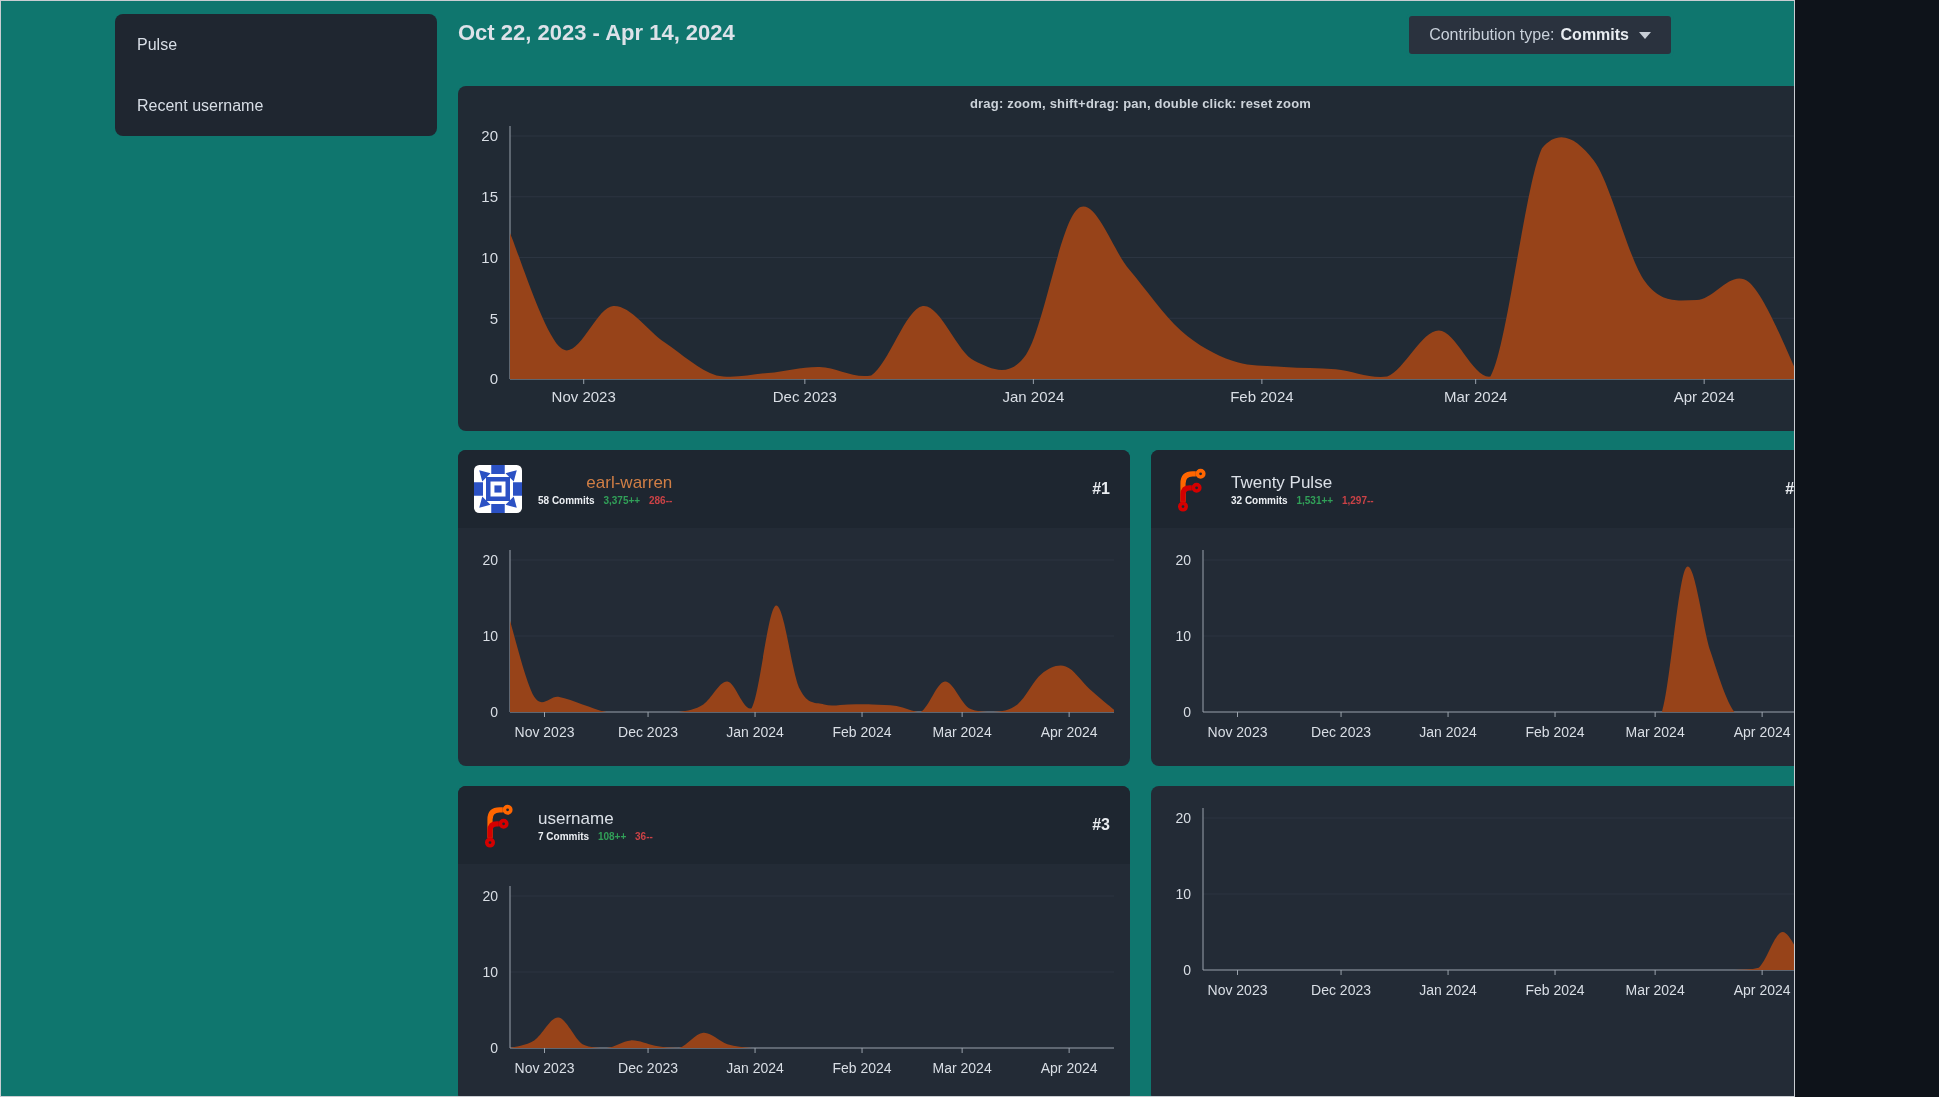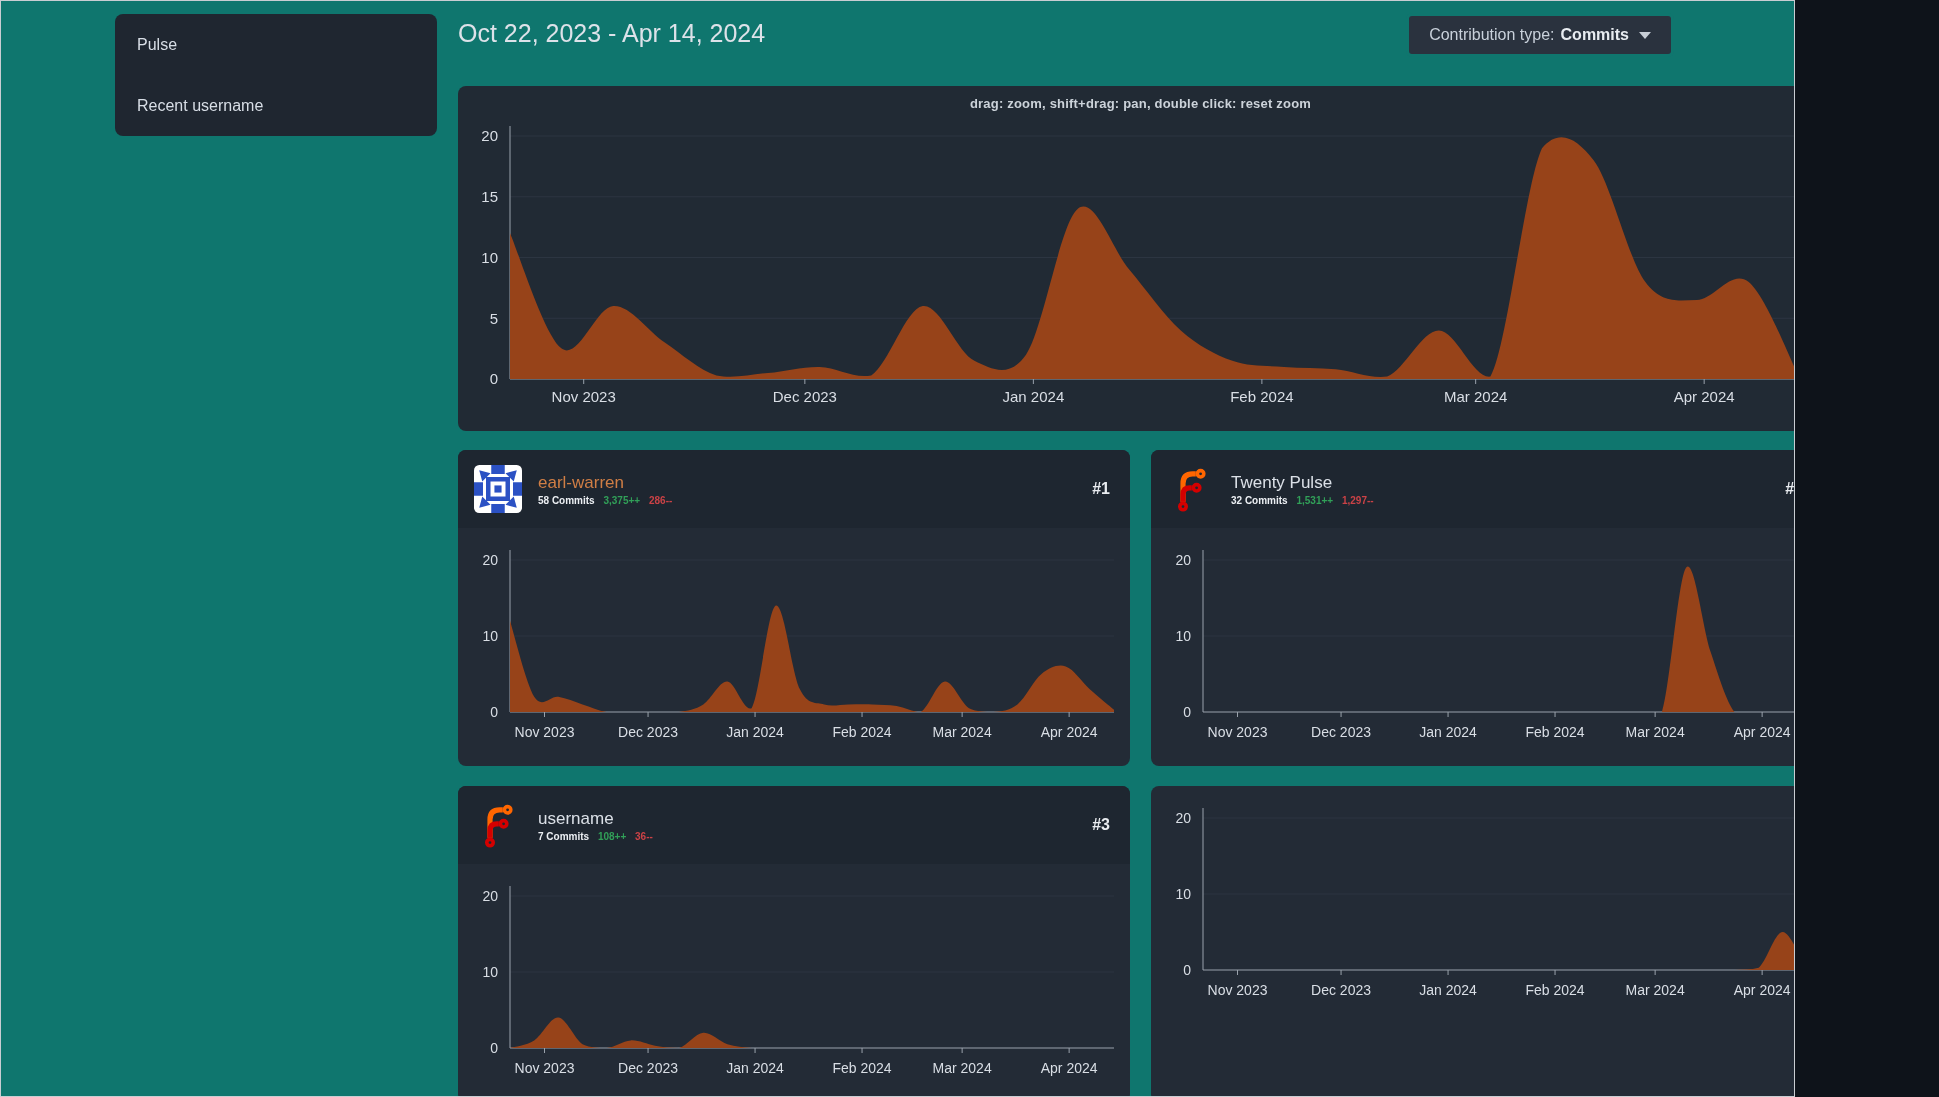--- a/index.html
+++ b/index.html
@@ -7,38 +7,38 @@
         font-family:"Liberation Sans",sans-serif;-webkit-font-smoothing:antialiased;}
   .frame{position:absolute;inset:0;border:1px solid #c9cdd2;pointer-events:none;z-index:50;}
 
   
   .side-menu{position:absolute;left:115px;top:14px;width:322px;border-radius:8px;overflow:hidden;}
   .menu-item{height:61px;display:flex;align-items:center;padding-left:22px;background:#1f2630;
              color:#d8dee6;font-size:16px;cursor:pointer;}
   .menu-item.active{background:#2b333e;}
 
   
-  .date-range{position:absolute;left:458px;top:16px;margin:0;font-size:25px;font-weight:400;
+  .date-range{position:absolute;left:458px;top:16px;margin:0;font-size:22px;font-weight:700;
               color:#dde2e9;line-height:34px;}
   .ctype{position:absolute;top:13px;right:121px;height:44px;display:flex;align-items:center;
          background:#2a323e;border:3px solid #0f766e;border-radius:6px;padding:0 20px;
          color:#c9d1db;font-size:16px;font-family:inherit;cursor:pointer;}
   .ctype b{color:#e8ecf1;margin-left:6px;}
   .caret{display:inline-block;width:0;height:0;margin-left:10px;border-left:6px solid transparent;
          border-right:6px solid transparent;border-top:7px solid #c7ced6;}
 
   
   .main-card{position:absolute;left:458px;top:86px;width:1365px;height:345px;background:#212a34;
              border-radius:8px;}
   .hint{position:absolute;top:10px;left:0;right:0;text-align:center;font-size:13px;font-weight:bold;
         color:#ccd3da;letter-spacing:.2px;}
   .main-card svg{position:absolute;left:0;top:0;}
 
   .card{position:absolute;width:672px;height:316px;background:#232b36;border-radius:8px;overflow:hidden;}
-  .card.p1{left:458px;top:450px;} .card.p2{left:1151px;top:450px;}
+  .card.p1{left:458px;top:450px;text-align:right;} .card.p2{left:1151px;top:450px;}
   .card.p3{left:458px;top:786px;} .card.p4{left:1151px;top:786px;}
   .card header{height:78px;background:#1e2630;display:flex;align-items:center;
                padding:0 20px 0 16px;box-sizing:border-box;gap:16px;}
   .avatar{width:48px;height:48px;flex:0 0 48px;}
   .avatar svg{width:48px;height:48px;display:block;}
   .meta{display:flex;flex-direction:column;justify-content:center;gap:2px;}
   .name{font-size:17px;color:#dbe0e7;text-decoration:none;line-height:21px;}
   .name.link{color:#d07e45;}
   .stats{font-size:10px;font-weight:bold;color:#eceff3;}
   .stats .add{color:#31a058;margin-left:6px;}

